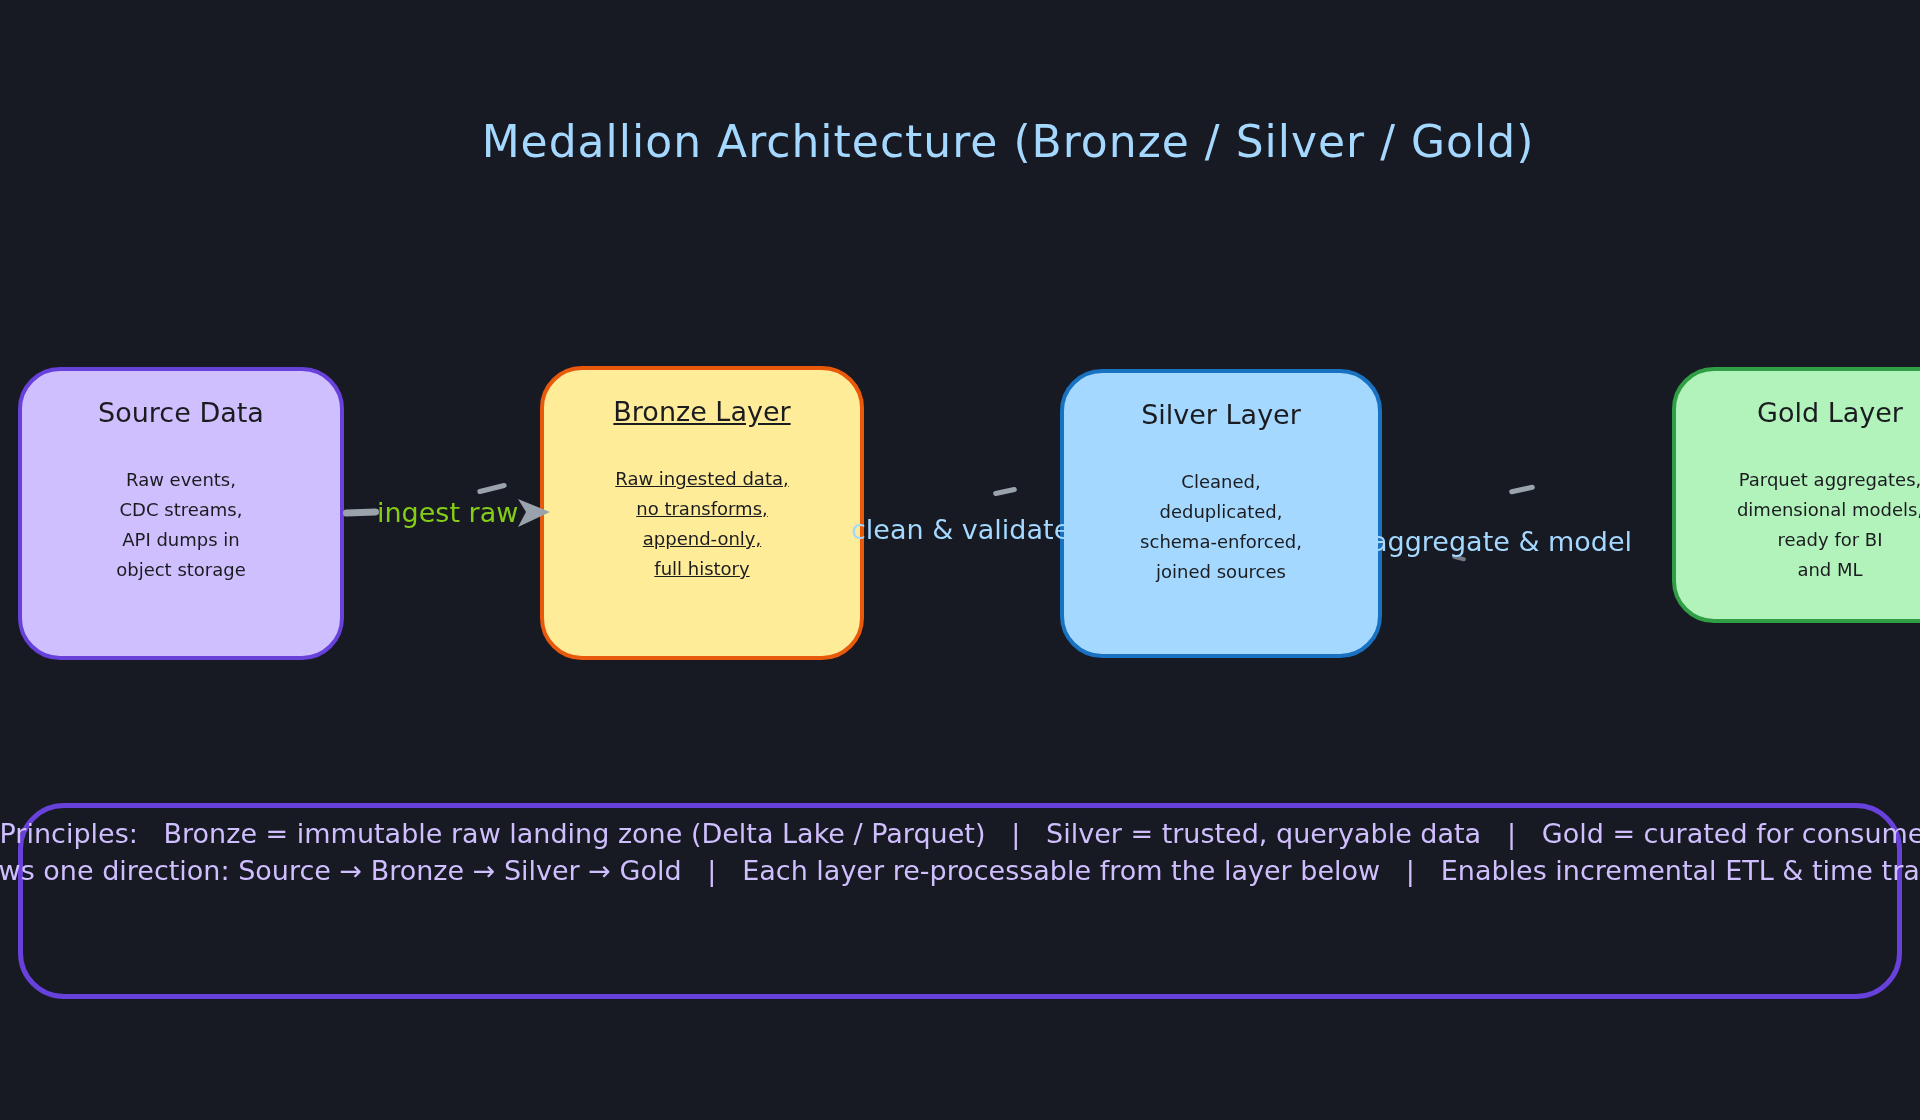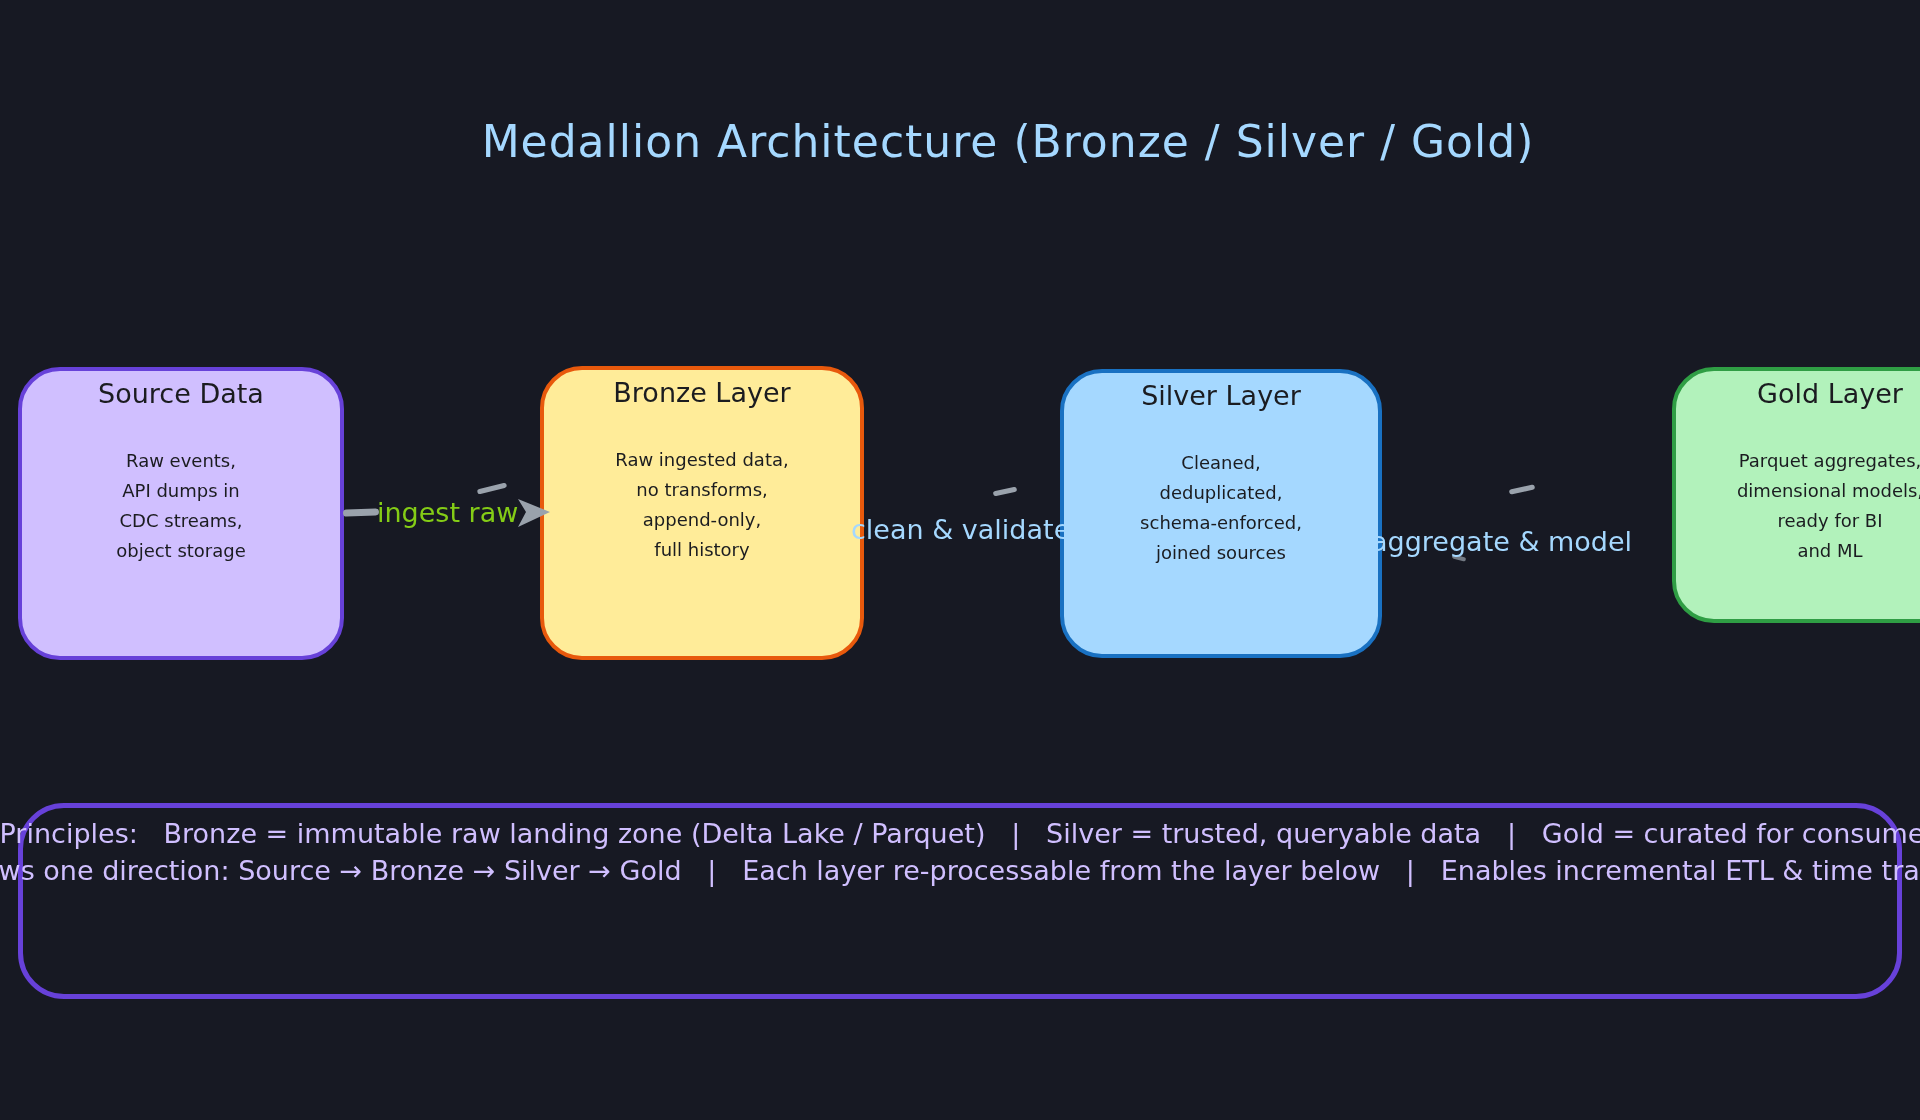--- a/index.html
+++ b/index.html
@@ -13,21 +13,21 @@
   .diagram-title {
     position:absolute; top:116px; left:1008px; transform:translateX(-50%);
     font-size:44px; letter-spacing:1px; white-space:nowrap; font-weight:500;
   }
 
   .node {
     position:absolute; box-sizing:border-box;
     border:4.5px solid; border-radius:42px;
     text-align:center; color:#1b1c20; z-index:2;
   }
-  .node-title { margin-top:7px; font-size:27px; font-weight:500; }
+  .node-title { margin-top:26px; font-size:27px; font-weight:500; }
   .node-body  { margin-top:37px; font-size:18px; line-height:30px; }
 
   .node-source { left:18px;   top:367px; width:326px; height:293px; }
   .node-bronze { left:540px;  top:366px; width:324px; height:294px; }
   .node-silver { left:1060px; top:369px; width:322px; height:289px; }
   .node-gold   { left:1672px; top:367px; width:316px; height:256px; }
 
   .edge-label {
     position:absolute; font-size:27px; white-space:nowrap; z-index:5;
   }
@@ -61,27 +61,27 @@
 <body style="background: rgb(23, 25, 35);">
 
 <div class="canvas">
 
   <div class="diagram-title" style="color: rgb(165, 216, 255);">Medallion Architecture (Bronze / Silver / Gold)</div>
 
   <div class="node node-source" style="background: rgb(208, 191, 255); border-color: rgb(103, 65, 217);">
     <div class="node-title">Source Data</div>
     <div class="node-body">
       <div>Raw events,</div>
+      <div>CDC streams,</div>
       <div>API dumps in</div>
-      <div>CDC streams,</div>
       <div>object storage</div>
     </div>
   </div>
 
-  <div class="node node-bronze" style="background: rgb(255, 236, 153); border-color: rgb(232, 89, 12);">
+  <div class="node node-bronze" style="background: rgb(255, 236, 153); border-color: rgb(232, 89, 12); text-decoration: underline;">
     <div class="node-title">Bronze Layer</div>
     <div class="node-body">
       <div>Raw ingested data,</div>
       <div>no transforms,</div>
       <div>append-only,</div>
       <div>full history</div>
     </div>
   </div>
 
   <div class="node node-silver" style="background: rgb(165, 216, 255); border-color: rgb(25, 113, 194);">

